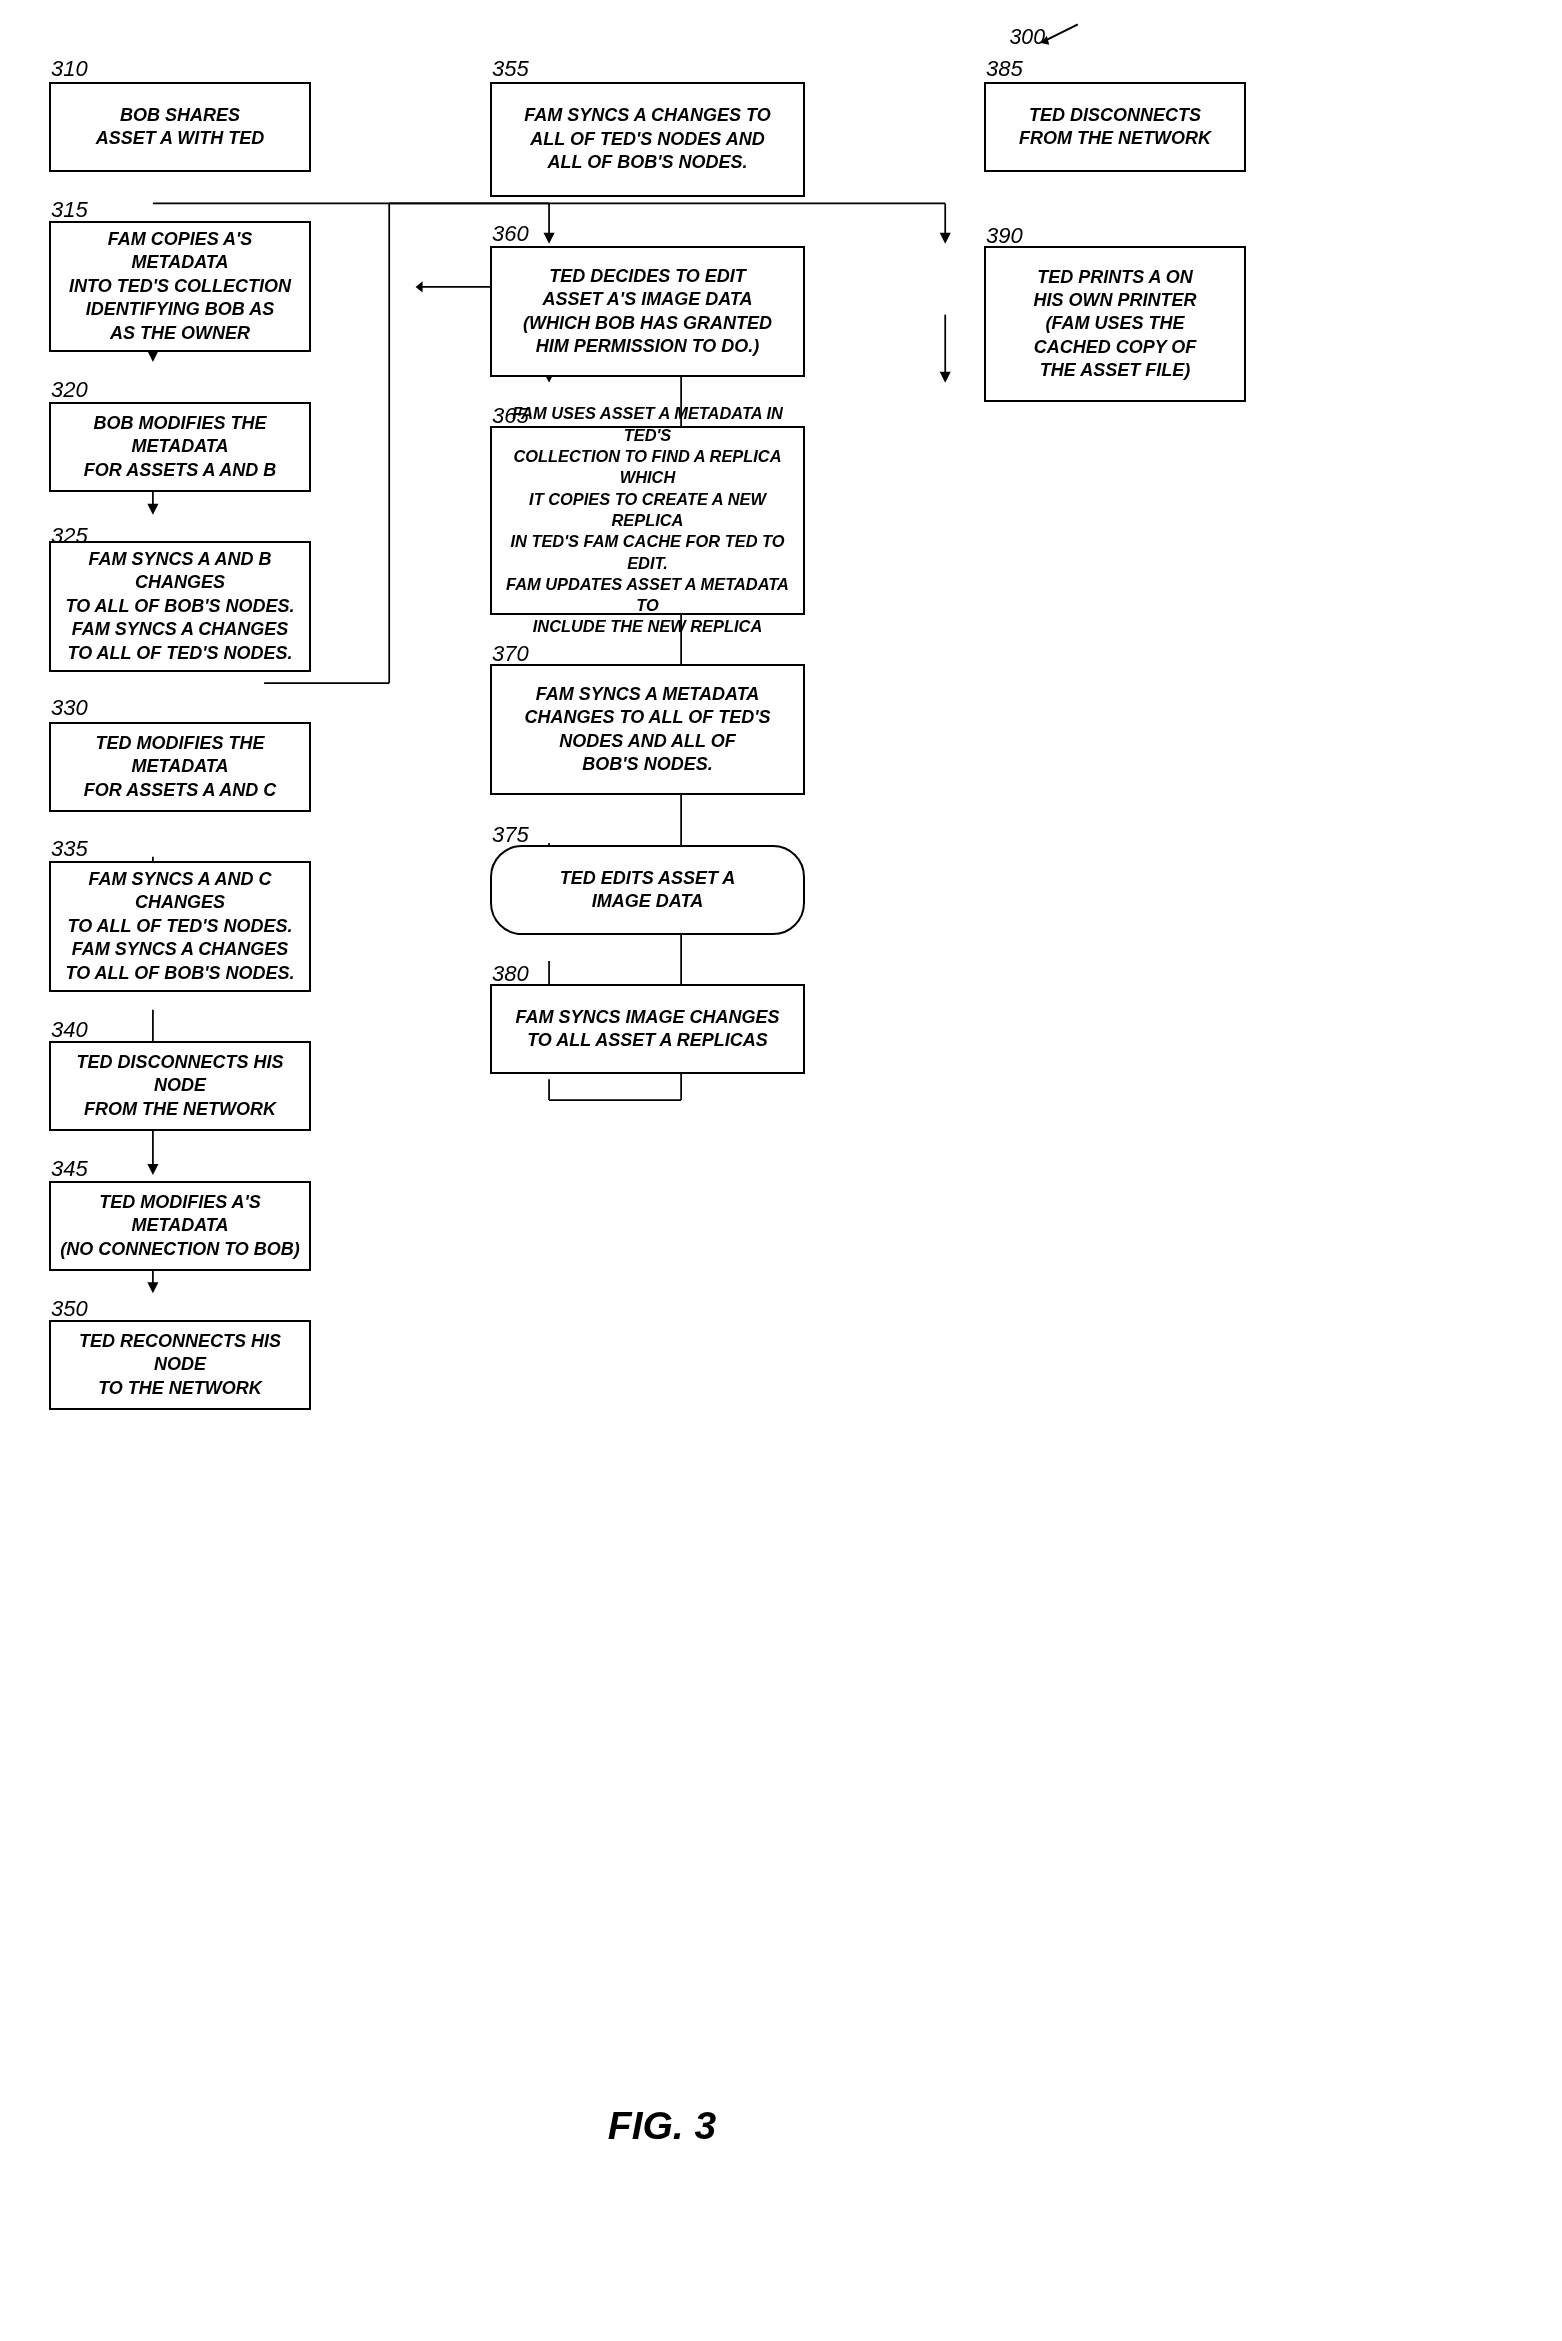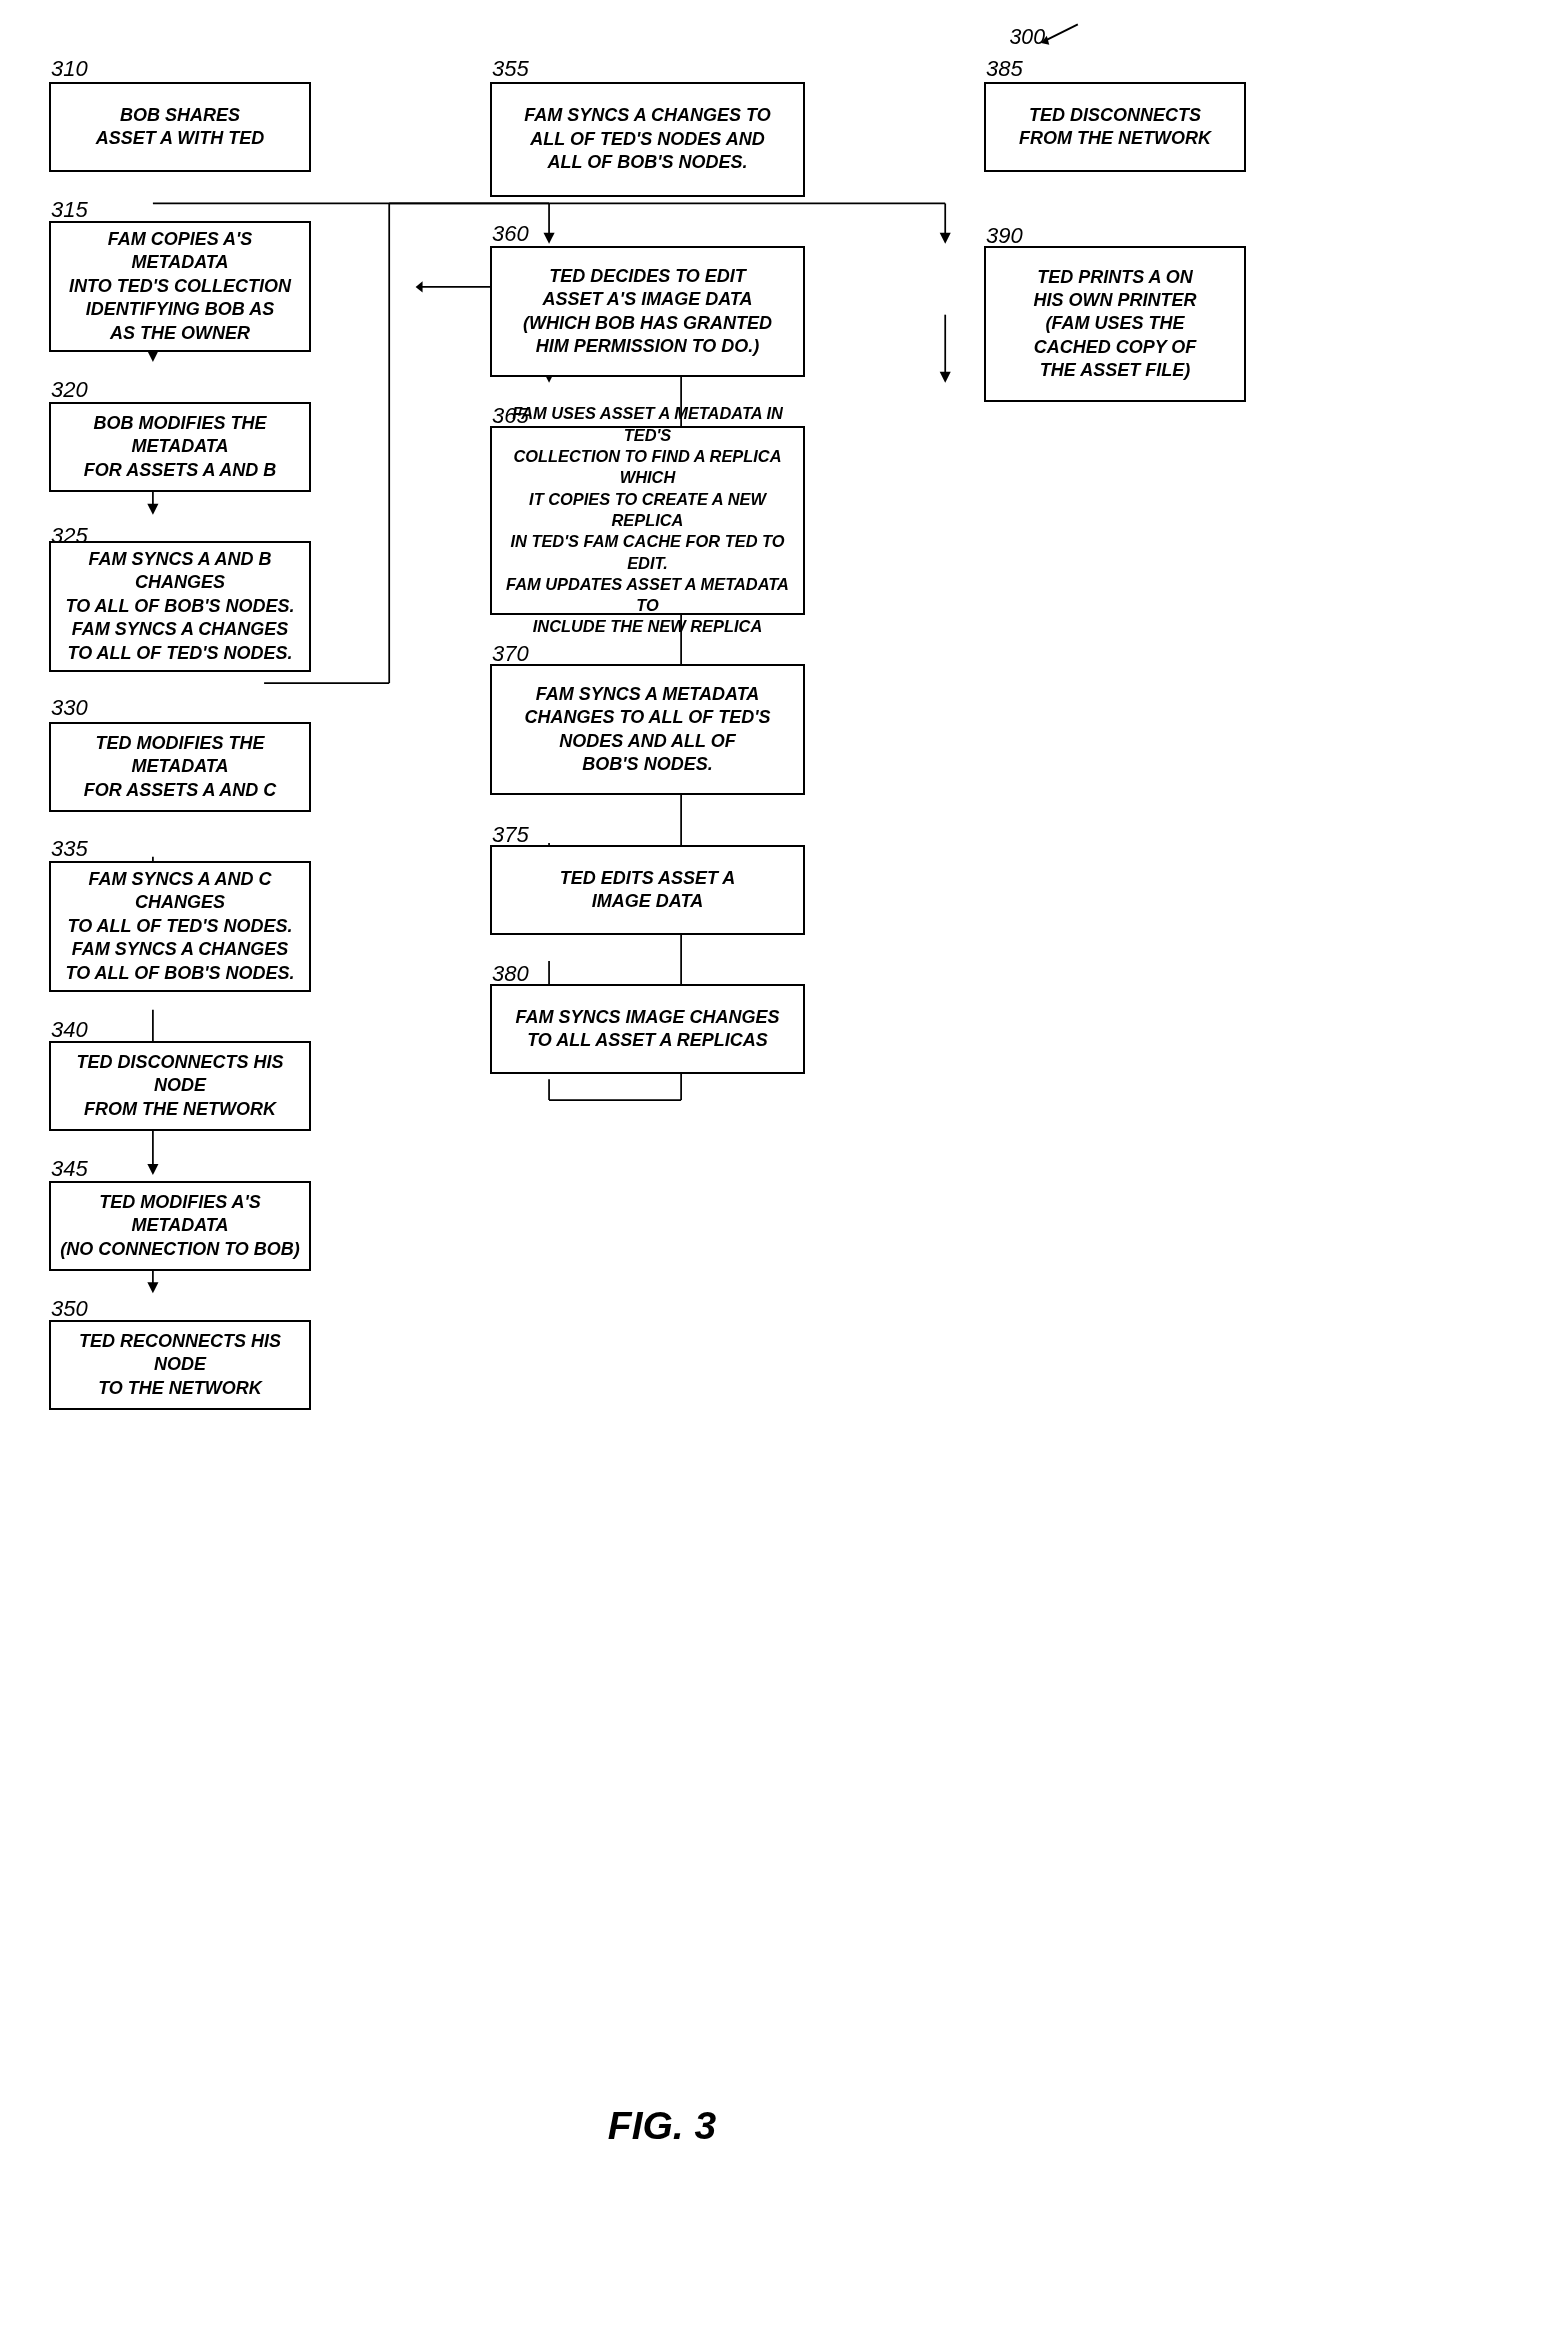--- a/index.html
+++ b/index.html
@@ -199,21 +199,21 @@
   <div class="flow-box" style="left:490px; top:426px; width:315px; height:189px; font-size:16.4px;">
     <span>FAM USES ASSET A METADATA IN TED'S<br>COLLECTION TO FIND A REPLICA WHICH<br>IT COPIES TO CREATE A NEW REPLICA<br>IN TED'S FAM CACHE FOR TED TO EDIT.<br>FAM UPDATES ASSET A METADATA TO<br>INCLUDE THE NEW REPLICA</span>
   </div>
 
   <div class="ref-num" style="top:641px; left:492px;">370</div>
   <div class="flow-box" style="left:490px; top:664px; width:315px; height:131px;">
     <span>FAM SYNCS A METADATA<br>CHANGES TO ALL OF TED'S<br>NODES AND ALL OF<br>BOB'S NODES.</span>
   </div>
 
   <div class="ref-num" style="top:822px; left:492px;">375</div>
-  <div class="flow-box" style="left:490px; top:845px; width:315px; height:90px;">
+  <div class="flow-box" style="left:490px; top:845px; width:315px; height:90px;border-radius:32px;">
     <span>TED EDITS ASSET A<br>IMAGE DATA</span>
   </div>
 
   <div class="ref-num" style="top:961px; left:492px;">380</div>
   <div class="flow-box" style="left:490px; top:984px; width:315px; height:90px;">
     <span>FAM SYNCS IMAGE CHANGES<br>TO ALL ASSET A REPLICAS</span>
   </div>
 
   <div class="ref-num" style="top:56px; left:986px;">385</div>
   <div class="flow-box" style="left:984px; top:82px; width:262px; height:90px;">

